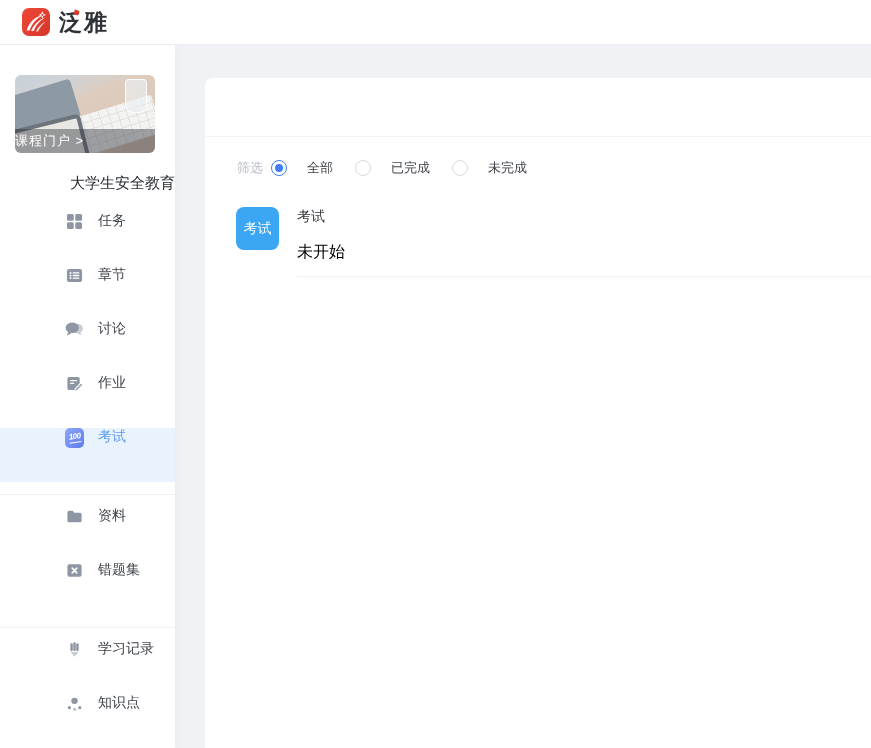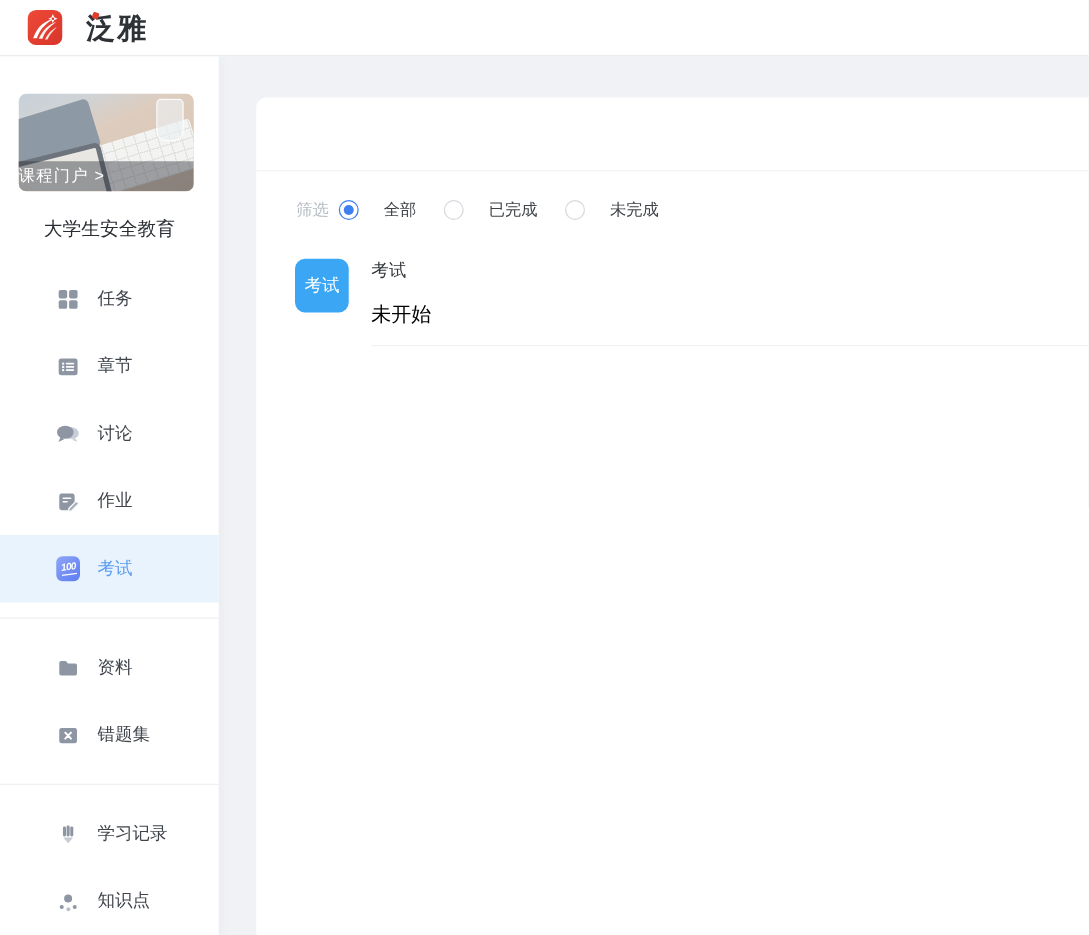--- a/index.html
+++ b/index.html
@@ -3,21 +3,21 @@
 <meta charset="utf-8">
 <style>
   * { margin:0; padding:0; box-sizing:border-box; }
   html,body { width:871px; height:748px; overflow:hidden; }
   body { font-family:"Liberation Sans","DejaVu Sans",sans-serif; background:#f0f2f5; }
   .app { position:relative; width:871px; height:748px; background:#f0f2f5; overflow:hidden; }
 
   
   .top-header { position:absolute; left:0; top:0; width:100%; height:45px; background:#fff;
     border-bottom:1px solid #ecedf0; display:flex; align-items:center; padding-left:22px; z-index:20; }
-  .brand { display:flex; align-items:center; gap:19px; position:relative; cursor:pointer; }
+  .brand { display:flex; align-items:center; gap:9px; position:relative; cursor:pointer; }
   .logo-box { width:28px; height:28px; display:block; }
   .brand-text { font-size:23px; font-weight:bold; color:#2e3236; letter-spacing:2px; position:relative; }
   .brand-dot { position:absolute; left:52px; top:3px; width:5px; height:5px; background:#e03c2d; border-radius:1px; transform:rotate(20deg); }
 
   
   .sidebar { position:absolute; left:0; top:45px; width:175px; bottom:0; background:#fff;
     box-shadow:2px 0 8px rgba(120,130,145,.05); z-index:10; }
   .course-thumb { position:relative; width:140px; height:78px; margin:30px auto 0 15px;
     border-radius:6px; overflow:hidden; cursor:pointer;
     background:linear-gradient(155deg,#c7d0d8 0%,#cfd3d6 18%,#ddcdbf 40%,#dcc6b4 70%,#d2bcab 100%); }
@@ -28,24 +28,24 @@
     background-image:repeating-linear-gradient(0deg,#e2e2df 0 1px,transparent 1px 8px),
                      repeating-linear-gradient(90deg,#e2e2df 0 1px,transparent 1px 9px); }
   .th-tablet { position:absolute; left:-14px; top:48px; width:86px; height:52px; background:#e9e7e2;
     border:4px solid #6d747c; transform:rotate(-14deg); border-radius:5px; }
   .th-glass { position:absolute; right:8px; top:4px; width:22px; height:34px;
     background:rgba(235,240,243,.65); border:1px solid rgba(255,255,255,.8);
     border-radius:4px 4px 8px 8px; }
   .thumb-overlay { position:absolute; left:0; right:0; bottom:0; height:24px;
     background:rgba(50,56,64,.45); display:flex; align-items:center; justify-content:flex-start;
     color:#fff; font-size:13px; letter-spacing:1px; }
-  .course-title { margin-top:21px; text-align:center; font-size:15px; color:#2a2e34; }
+  .course-title { margin-top:21px; text-align:right; font-size:15px; color:#2a2e34; }
 
   .side-nav { margin-top:19px; }
-  .menu-item { height:54px; display:flex; align-items:center; padding-left:45px; gap:14px;
+  .menu-item { height:54px; display:flex; align-items:flex-start; padding-left:65px; gap:14px;
     font-size:14px; color:#40454c; cursor:pointer; }
   .menu-item.active { background:#e9f3fe; color:#5b9bee; }
   .mi-icon { width:19px; height:19px; display:flex; align-items:center; justify-content:center; flex:0 0 19px; }
   .menu-divider { height:1px; background:#eef0f3; margin:12px 0; }
 
   .icon-100 { width:20px; height:20px; border-radius:5px;
     background:linear-gradient(135deg,#8ea6f6 0%,#5d7cf1 100%);
     display:flex; align-items:center; justify-content:center; }
   .icon-100 span { color:#fff; font-size:8px; font-style:italic; font-weight:bold; line-height:1;
     border-bottom:1px solid #fff; padding-bottom:1px; transform:rotate(-8deg); letter-spacing:-.5px; }

